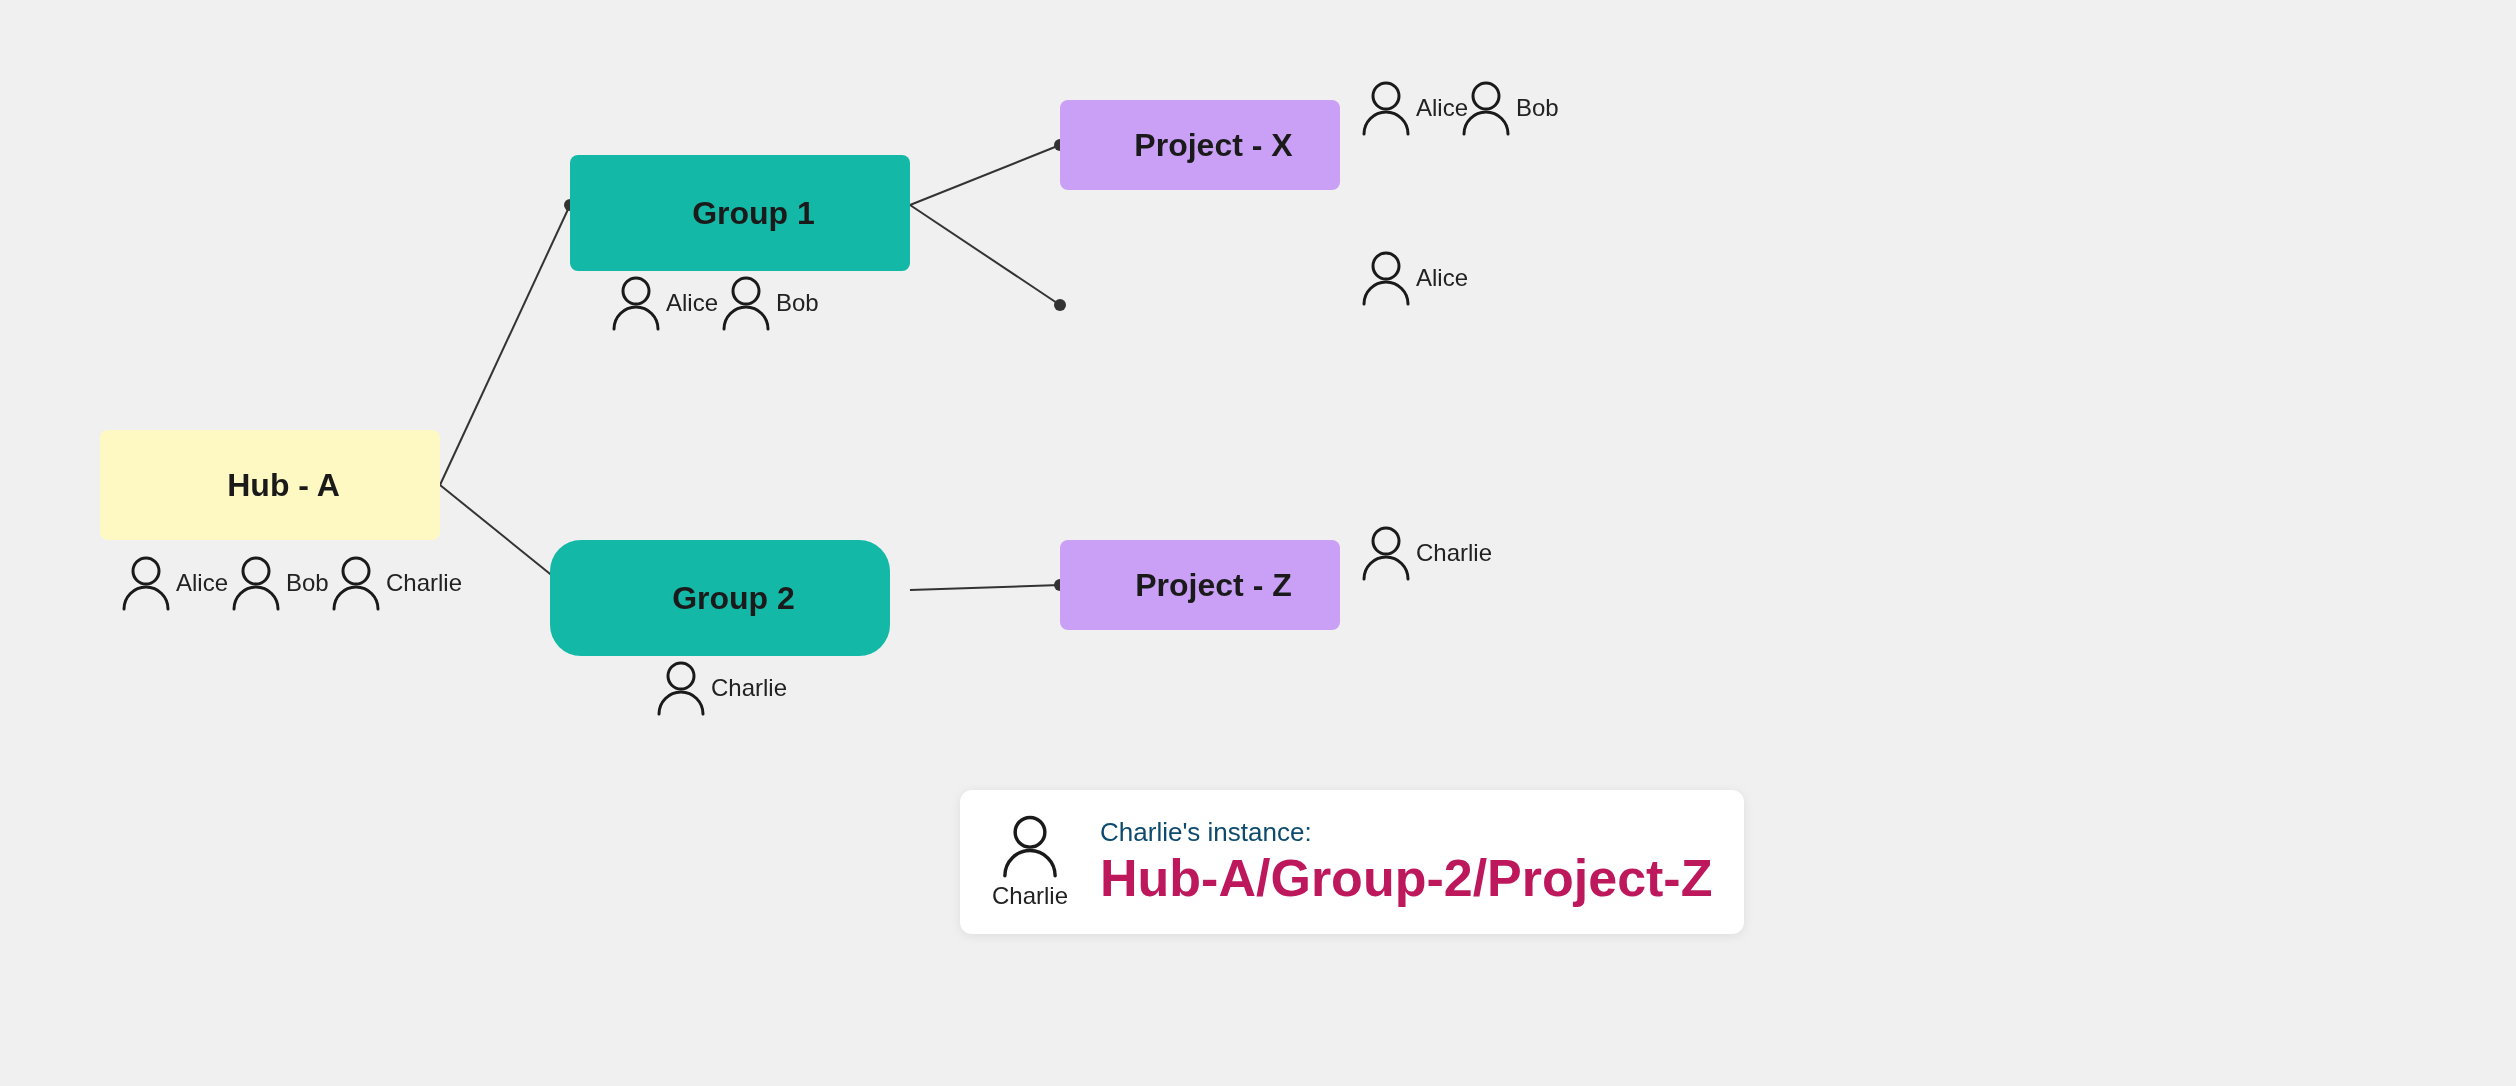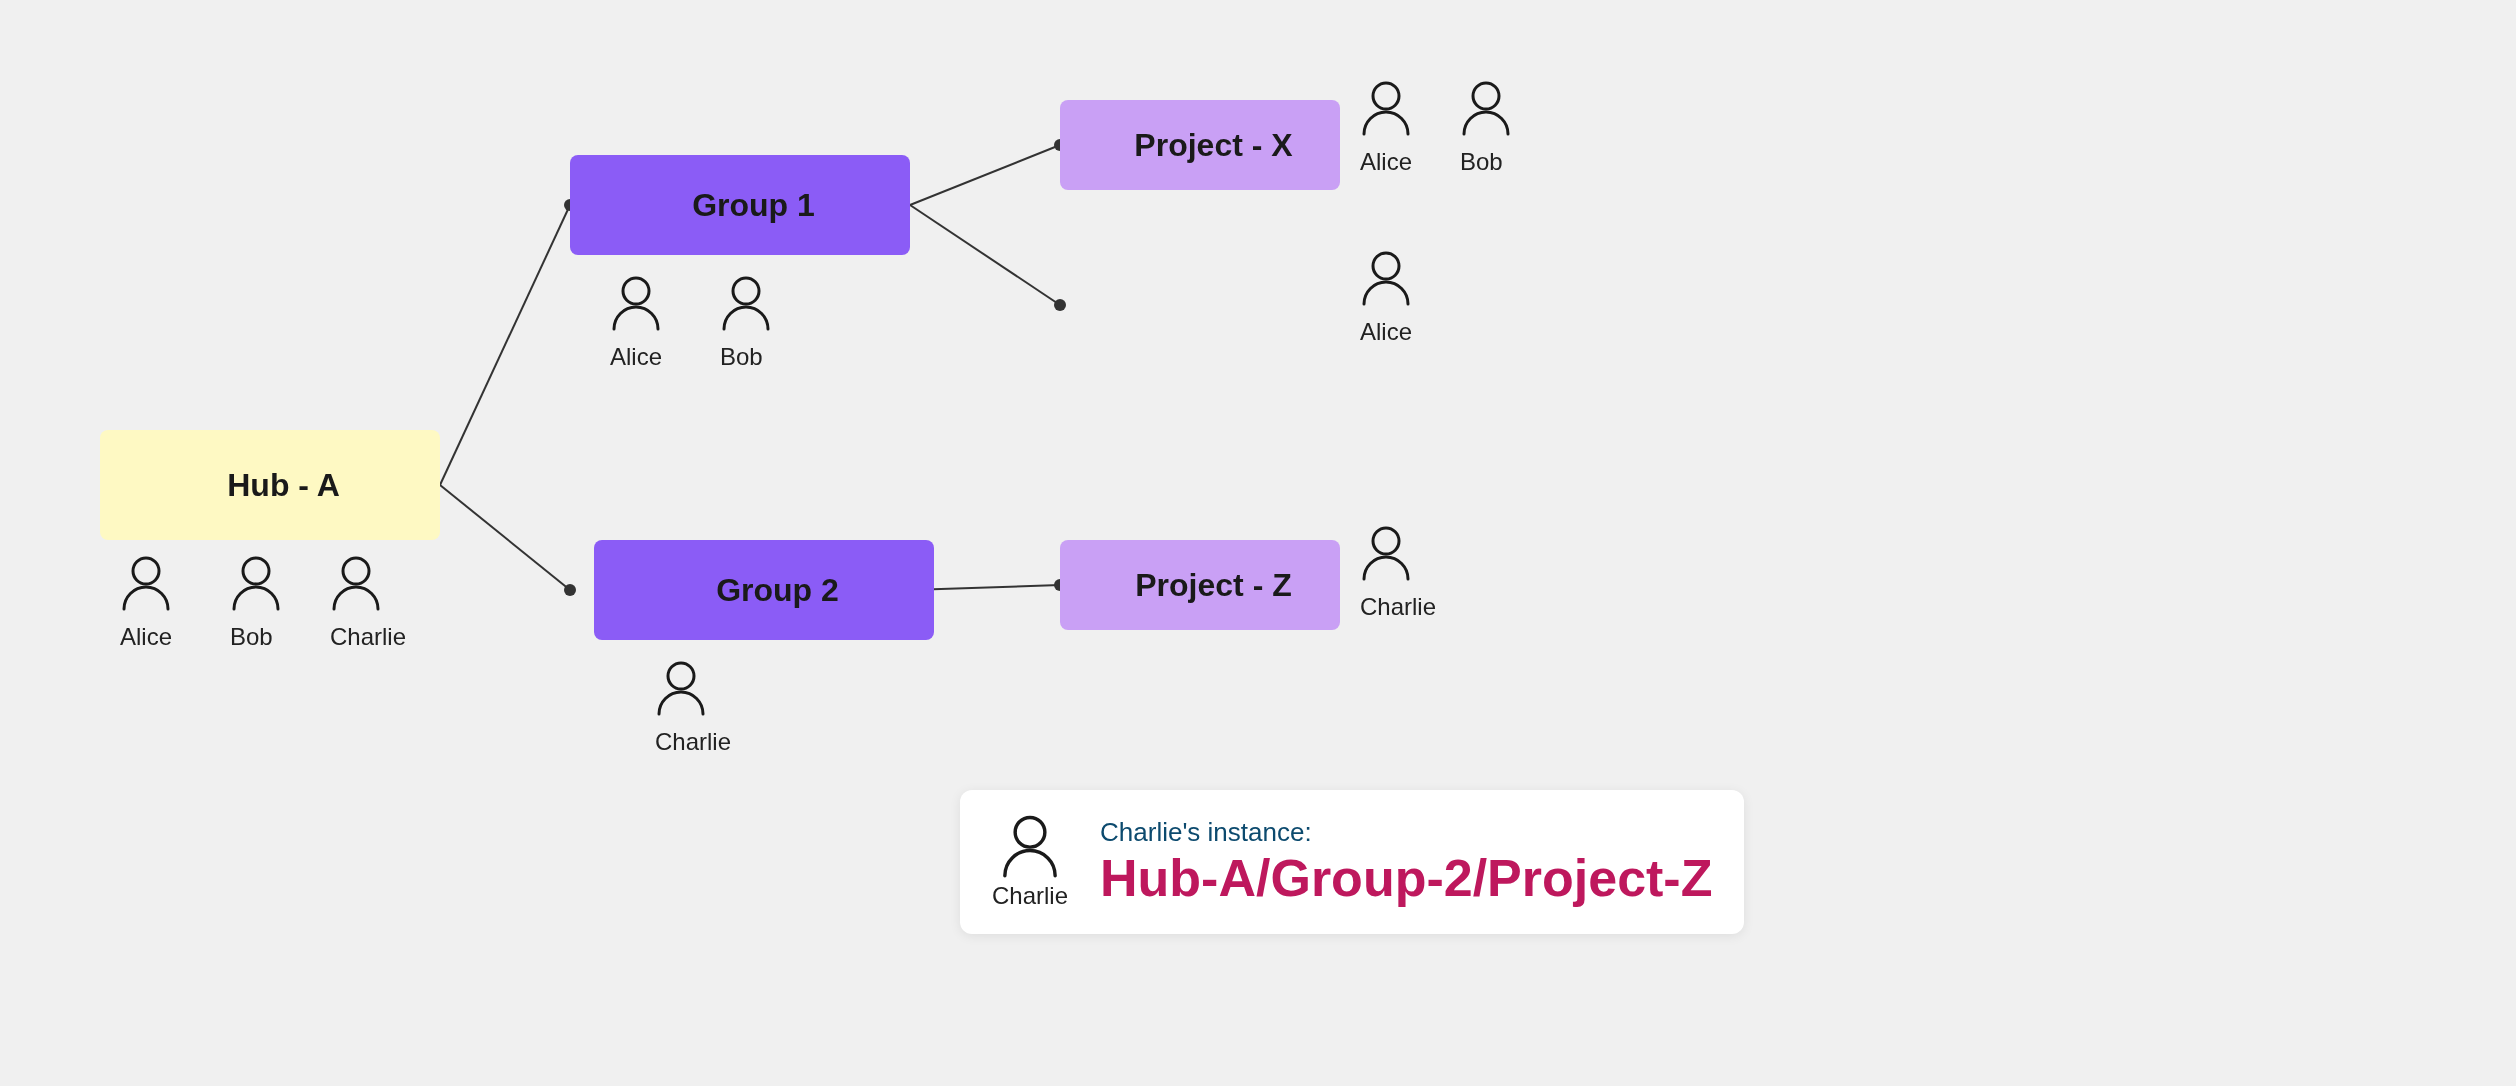--- a/index.html
+++ b/index.html
@@ -32,37 +32,37 @@
       font-size: 32px;
       color: #1a1a1a;
       padding-left: 27px;
     }
     .node-hub {
       background: #fef9c3;
       width: 340px;
       height: 110px;
     }
     .node-group {
-      background: #8b5cf6;
+      background: #14b8a6;
       width: 340px;
-      height: 100px;
+      height: 116px;
     }
     .node-project {
       background: #c9a0f5;
       width: 280px;
       height: 90px;
     }
     .person-icon {
       position: absolute;
       display: flex;
-      flex-direction: column;
-      align-items: flex-start;
+      flex-direction: row;
+      align-items: center;
       font-size: 24px;
       color: #222;
-      gap: 12px;
+      gap: 4px;
     }
     .person-icon svg {
       width: 52px;
       height: 56px;
     }
     .person-label {
       font-size: 24px;
       font-weight: 400;
       color: #222;
     }
@@ -165,21 +165,21 @@
     <span class="person-label">Alice</span>
   </div>
   <div class="person-icon" style="left:720px; top:275px;">
     <svg viewBox="0 0 52 56" fill="none" xmlns="http://www.w3.org/2000/svg">
       <circle cx="26" cy="16" r="13" stroke="#1a1a1a" stroke-width="3" fill="none"></circle>
       <path d="M4 54c0-12.15 9.85-22 22-22s22 9.85 22 22" stroke="#1a1a1a" stroke-width="3" fill="none" stroke-linecap="round"></path>
     </svg>
     <span class="person-label">Bob</span>
   </div>
 
-  <div class="node-box node-group" style="left:594px; top:540px;">
+  <div class="node-box node-group" style="left:550px; top:540px;border-radius:31px;">
     <span>Group 2</span>
   </div>
 
   <div class="person-icon" style="left:655px; top:660px;">
     <svg viewBox="0 0 52 56" fill="none" xmlns="http://www.w3.org/2000/svg">
       <circle cx="26" cy="16" r="13" stroke="#1a1a1a" stroke-width="3" fill="none"></circle>
       <path d="M4 54c0-12.15 9.85-22 22-22s22 9.85 22 22" stroke="#1a1a1a" stroke-width="3" fill="none" stroke-linecap="round"></path>
     </svg>
     <span class="person-label">Charlie</span>
   </div>

